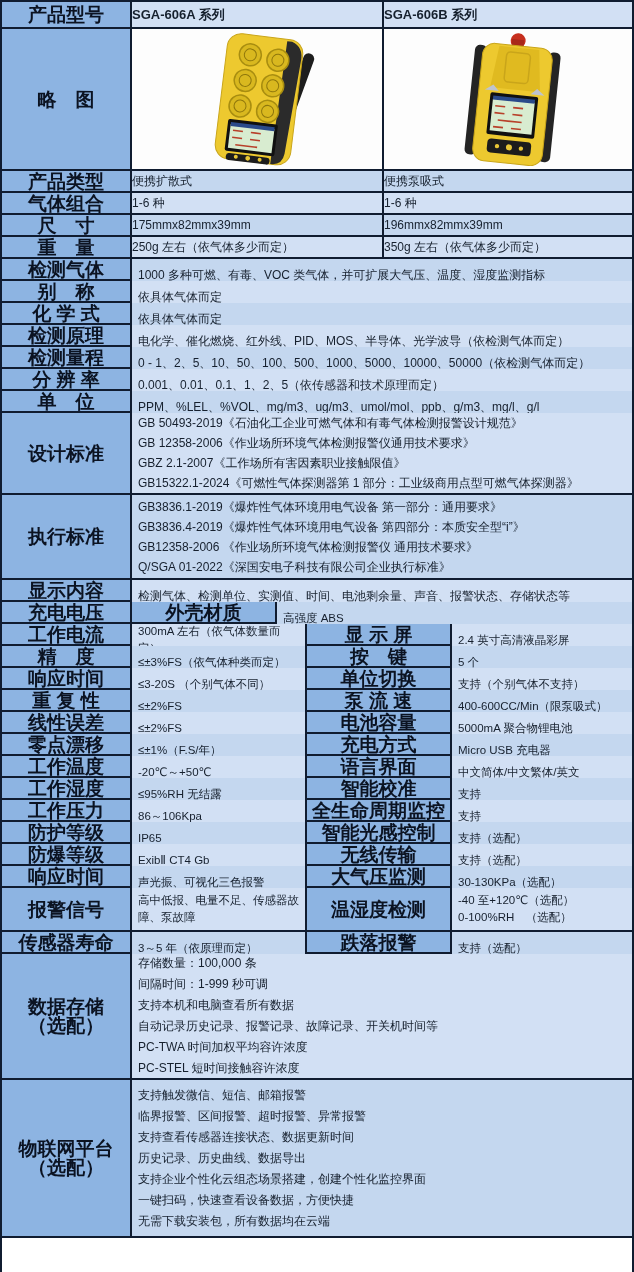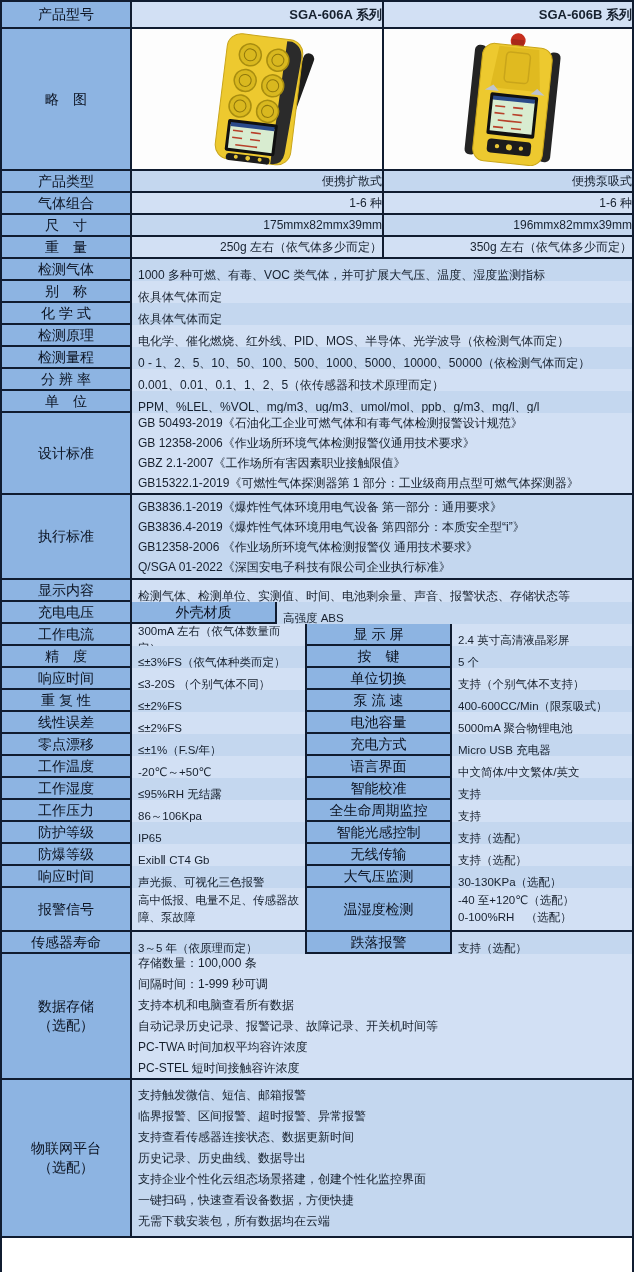--- a/index.html
+++ b/index.html
@@ -8,29 +8,29 @@
     --bgA:#d2e0f4;
     --bgB:#c4d7ef;
     --txt:#16202e;
   }
   html,body{margin:0;padding:0;background:#fff;}
   body{width:634px;font-family:"Liberation Sans","DejaVu Sans",sans-serif;color:var(--txt);}
   .spec-table{width:634px;border:2px solid var(--bd);border-bottom:none;box-sizing:border-box;}
   .row{display:flex;border-bottom:2px solid var(--bd);box-sizing:border-box;align-items:stretch;}
   .cell{box-sizing:border-box;border-right:2px solid var(--bd);display:flex;flex-direction:column;justify-content:center;overflow:hidden;}
   .cell:last-child{border-right:none;}
-  .lbl{background:var(--lbl);font-weight:normal;font-size:14px;text-align:center;align-items:center;color:#0b1322;line-height:17px;}
+  .lbl{background:var(--lbl);font-weight:bold;font-size:19px;text-align:center;align-items:center;color:#0b1322;line-height:17px;}
   .w-lbl{width:130px;flex:0 0 130px;}
   .w-a{width:252px;flex:0 0 252px;}
   .w-b{flex:1;}
   .w-v1{width:175px;flex:0 0 175px;}
   .w-l2{width:145px;flex:0 0 145px;}
   .w-v2{flex:1;}
   .val{font-size:12px;}
-  .center{text-align:center;align-items:flex-end;}
+  .center{text-align:center;align-items:flex-start;}
   .left{padding:16px 6px;align-items:flex-start;text-align:left;}
   .bold{font-weight:bold;font-size:13px;}
   .bgA{background:var(--bgA);}
   .bgB{background:var(--bgB);}
   .h27{height:27px;} .h22{height:22px;} .h24{height:24px;margin-top:34px;} .h44{height:44px;}
   .h82{height:82px;} .h85{height:85px;} .h126{height:126px;} .h158{height:158px;}
   .r-sketch{height:142px;}
   .img-cell{background:#fdfdfd;align-items:center;justify-content:center;}
   .line{line-height:19px;white-space:nowrap;}
   .multi .line{white-space:normal;}
@@ -224,21 +224,21 @@
         </div>
       </div>
       <div class="row h82">
         <div class="cell lbl w-lbl">
           <div class="line">设计标准</div>
         </div>
         <div class="cell val left w-b lh20 bgA multi">
           <div class="line">GB 50493-2019《石油化工企业可燃气体和有毒气体检测报警设计规范》</div>
           <div class="line">GB 12358-2006《作业场所环境气体检测报警仪通用技术要求》</div>
           <div class="line">GBZ 2.1-2007《工作场所有害因素职业接触限值》</div>
-          <div class="line">GB15322.1-2019《可燃性气体探测器第 1 部分：工业级商用点型可燃气体探测器》</div>
+          <div class="line">GB15322.1-2024《可燃性气体探测器第 1 部分：工业级商用点型可燃气体探测器》</div>
         </div>
       </div>
       <div class="row h85">
         <div class="cell lbl w-lbl">
           <div class="line">执行标准</div>
         </div>
         <div class="cell val left w-b lh20 bgB multi">
           <div class="line">GB3836.1-2019《爆炸性气体环境用电气设备 第一部分：通用要求》</div>
           <div class="line">GB3836.4-2019《爆炸性气体环境用电气设备 第四部分：本质安全型“i”》</div>
           <div class="line">GB12358-2006 《作业场所环境气体检测报警仪 通用技术要求》</div>

